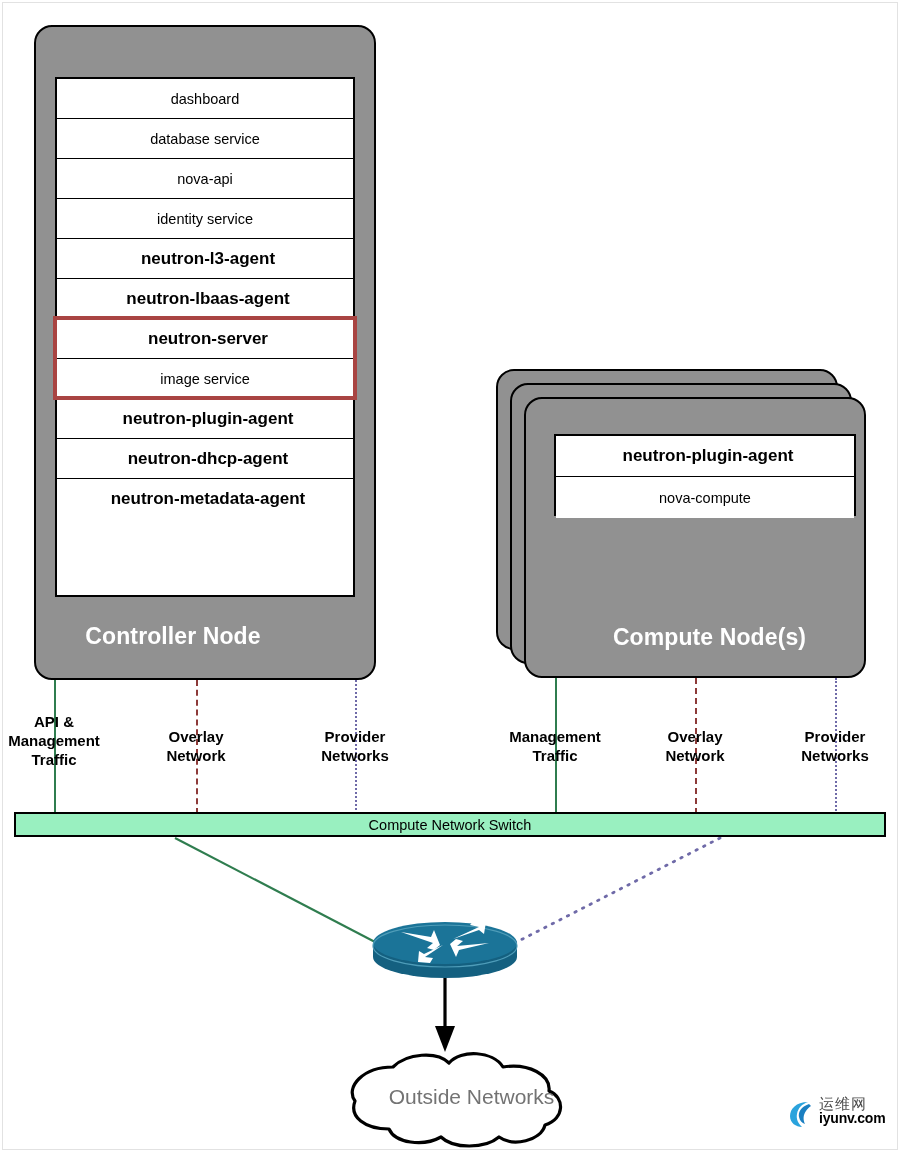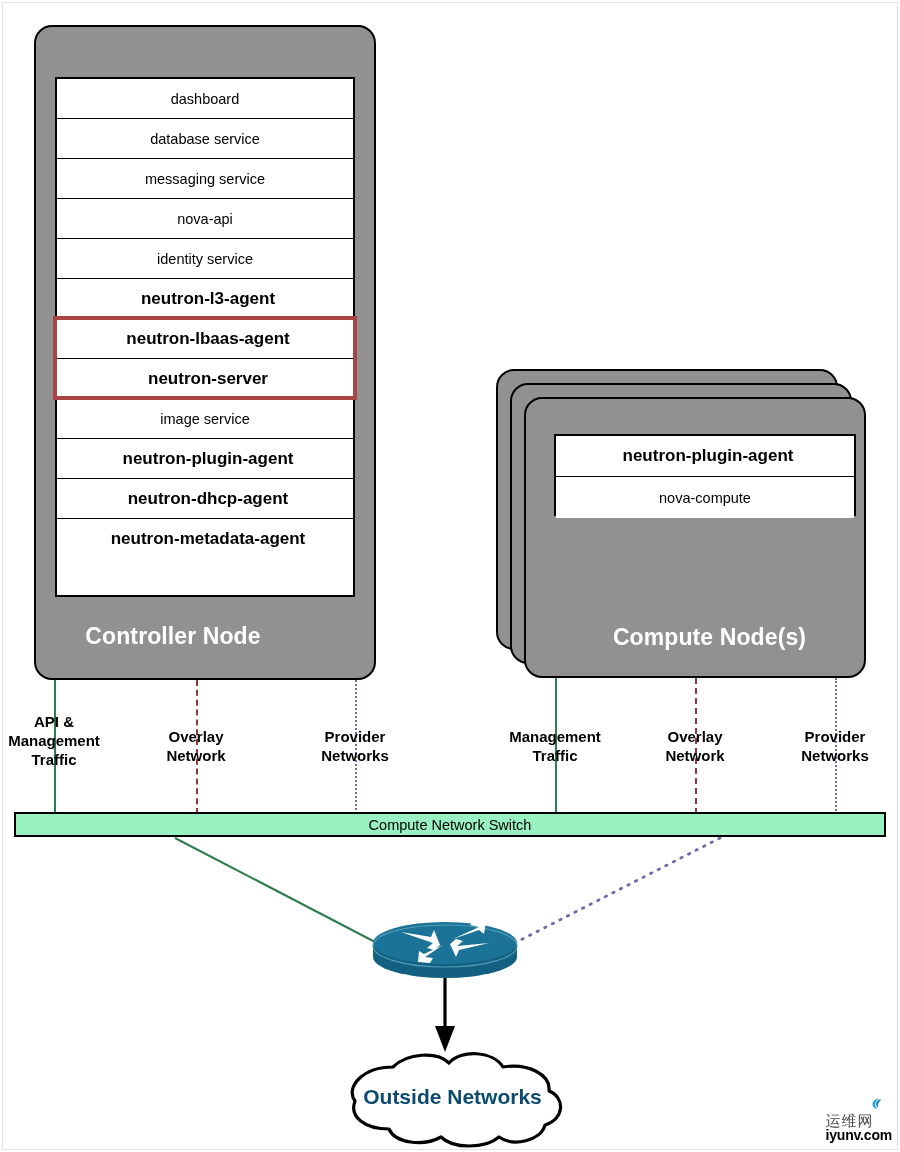--- a/index.html
+++ b/index.html
@@ -117,38 +117,37 @@
   }
 
   
   #cloud {
     position: absolute;
     left: 315px; top: 1045px;
     width: 275px; height: 105px;
   }
   #cloud-label {
     position: absolute;
-    left: 315px; top: 1085px;
+    left: 334px; top: 1085px;
     width: 275px;
     text-align: center;
     font-size: 21px;
-    font-weight: bold;
-    color: #0c4a6e;
+    font-weight: normal;
+    color: #737373;
     pointer-events: none;
   }
 
   
   #watermark {
     position: absolute;
     left: 786px; top: 1096px;
     width: 106px; height: 46px;
     display: flex;
-    align-items: flex-end;
+    align-items: flex-start;
     gap: 3px;
-    flex-direction: column;
   }
   #wm-text { display: flex; flex-direction: column; line-height: 1.0; }
   #wm-cn {
     font-size: 15px;
     color: #4a4a4a;
     letter-spacing: 1px;
   }
   #wm-url {
     font-size: 14px;
     color: #000000;
@@ -174,23 +173,20 @@
   </svg>
 
   <div class="node-shell" id="controller-shell" style="left:34px; top:25px; width:342px; height:655px;"></div>
 
   <div class="svc-stack" id="controller-stack" style="left:55px; top:77px; width:300px; height:520px;">
       <div class="svc-row plain" style="height: 40px;">
         <span>dashboard</span>
       </div>
       <div class="svc-row plain" style="height: 40px;">
         <span>database service</span>
-      </div>
-      <div class="svc-row plain" style="height: 40px;">
-        <span>messaging service</span>
       </div>
       <div class="svc-row plain" style="height: 40px;">
         <span>nova-api</span>
       </div>
       <div class="svc-row plain" style="height: 40px;">
         <span>identity service</span>
       </div>
       <div class="svc-row strong" style="height: 40px;">
         <span>neutron-l3-agent</span>
       </div>

